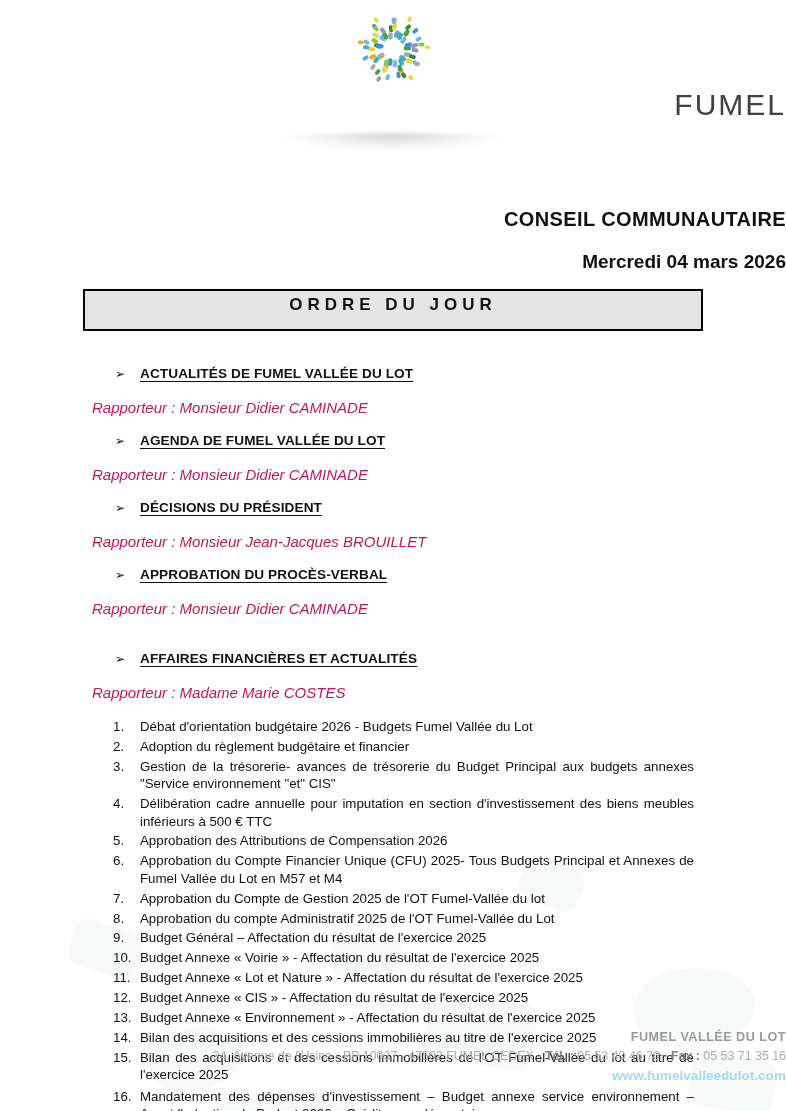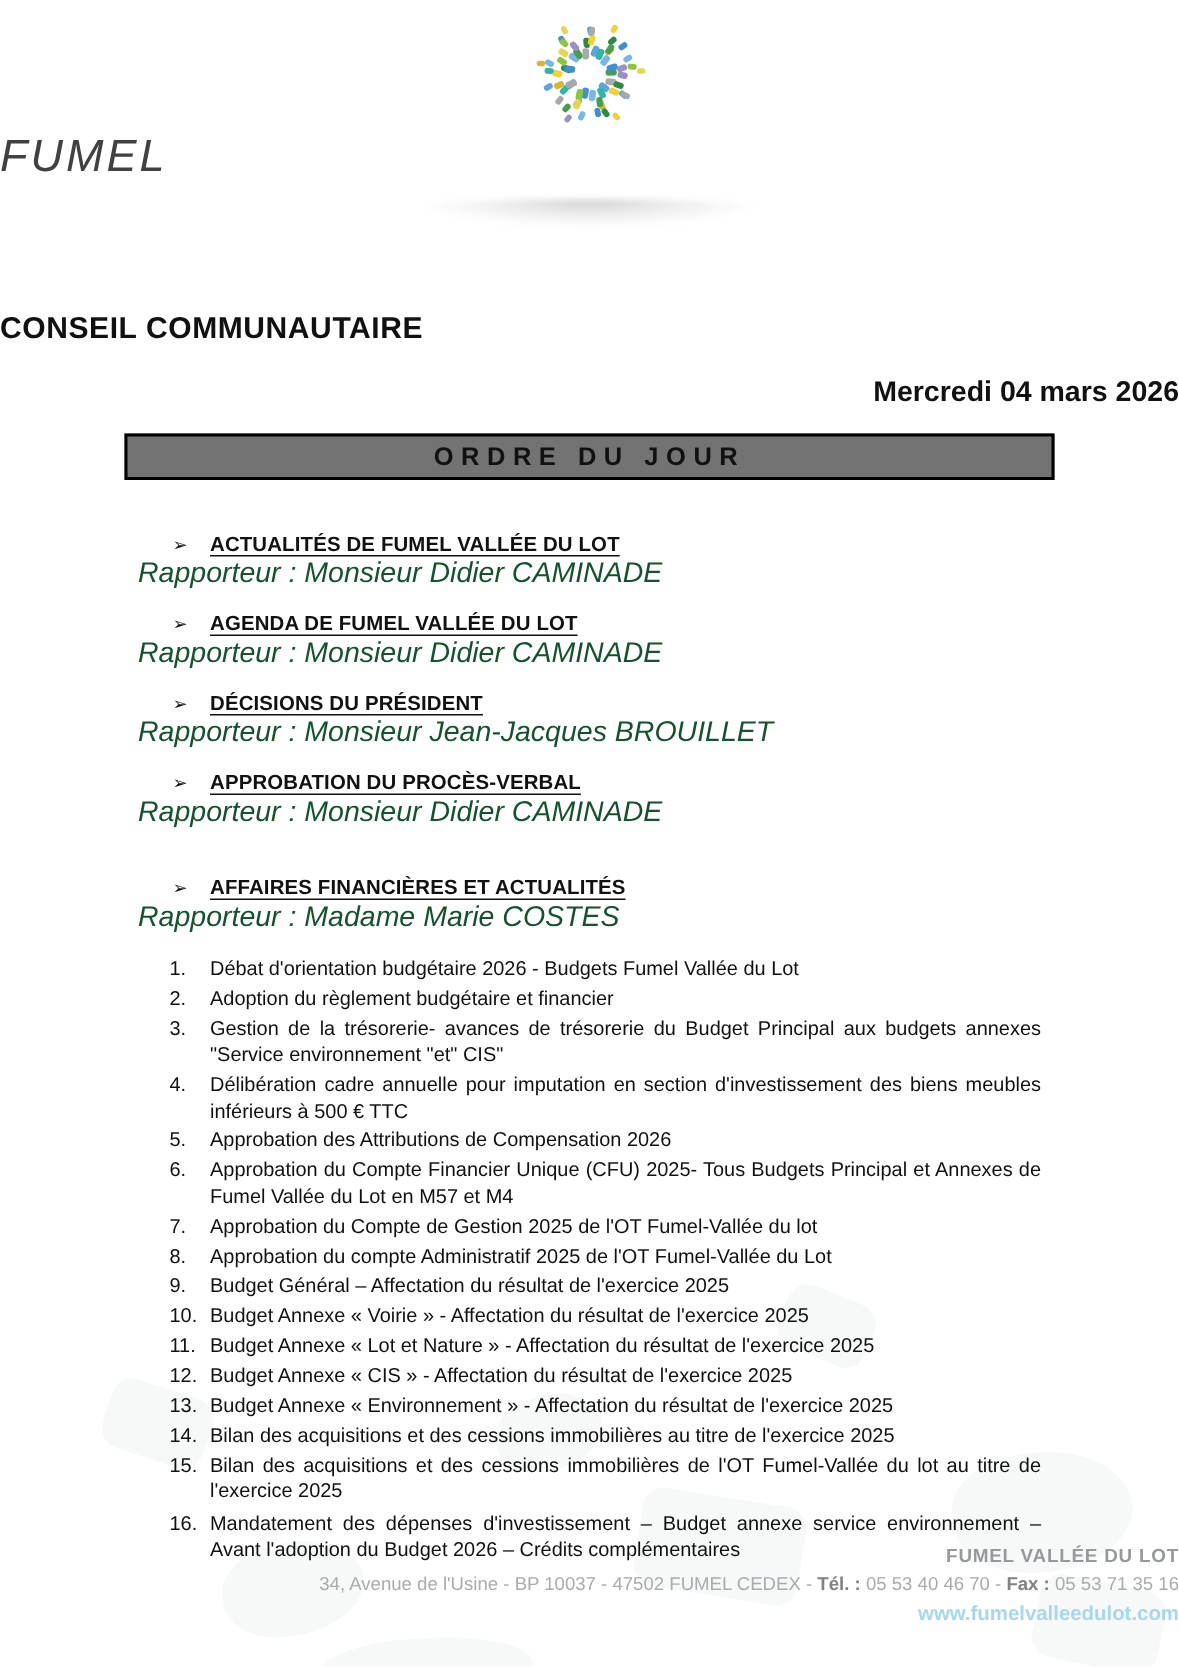--- a/index.html
+++ b/index.html
@@ -9,65 +9,65 @@
     font-family:"Liberation Sans",sans-serif;
   }
   .page{position:relative;width:786px;height:1111px;z-index:1;}
 
   
   .wm{position:absolute;background:#f7f8f8;z-index:0;}
   .wm.r12{border-radius:14px;}
   .wm.rr{border-radius:45% 55% 50% 50%;}
 
   
-  .logo-block{position:relative;z-index:1;padding-top:8px;text-align:left;font-style:italic;}
+  .logo-block{position:relative;z-index:1;padding-top:8px;text-align:right;}
   .logo-mark{display:block;margin:0 auto;}
   .logo-word{
     font-size:30px;letter-spacing:2px;color:#414042;
     line-height:30px;font-weight:400;
   }
   .logo-tagline{
     margin-top:6px;display:flex;align-items:center;justify-content:center;
     font-size:10px;letter-spacing:2.5px;color:#414042;font-weight:700;line-height:12px;
   }
   .logo-tagline .dash{width:27px;border-top:1.6px solid #414042;margin:4px 9px 0 9px;}
   .logo-shadow{
     width:332px;height:26px;margin:13px auto 0 auto;border-radius:50%;
     background:radial-gradient(ellipse 50% 100% at 50% 0%,
       rgba(70,70,70,0.26) 0%, rgba(110,110,110,0.12) 38%, rgba(255,255,255,0) 70%);
     filter:blur(2px);
   }
 
   
   .doc-title{
-    margin-top:49px;text-align:left;font-weight:700;font-size:20px;
+    margin-top:49px;text-align:right;font-weight:700;font-size:20px;
     letter-spacing:0.4px;color:#111;line-height:22px;
   }
   .doc-date{
     margin-top:21px;text-align:right;font-weight:700;font-size:19px;
     color:#111;line-height:22px;
   }
   .banner-box{
     box-sizing:border-box;margin:16px 83px 0 83px;border:2.5px solid #000;
-    text-align:center;padding:4px 0 3px 0;background:#737373;
+    text-align:center;padding:4px 0 14px 0;background:#e5e5e5;
   }
   .banner-text{font-weight:700;font-size:17px;letter-spacing:5px;color:#111;line-height:20px;}
 
   
   .content{position:relative;z-index:1;margin-top:35px;padding:0 92px;}
   .section{margin-bottom:17px;}
   .section:nth-of-type(5){margin-top:34px;}
   .sec-head{display:flex;align-items:baseline;padding-left:23px;line-height:16px;}
   .bullet{width:25px;flex:0 0 25px;font-size:12px;color:#111;}
   .sec-title{
     font-weight:700;font-size:13.6px;color:#111;
     text-decoration:underline;text-underline-offset:2.5px;
     text-decoration-thickness:1.4px;letter-spacing:0.1px;
   }
-  .rapporteur{font-style:italic;font-size:19px;line-height:17px;margin-top:3px;color:#14532d;}
+  .rapporteur{font-style:italic;font-size:15px;line-height:17px;margin-top:17px;color:#be185d;}
 
   .items{margin-top:17px;}
   .item{display:flex;padding-left:21px;margin-bottom:2.5px;line-height:17.4px;}
   .item:last-child{margin-top:4px;}
   .num{flex:0 0 27px;width:27px;font-size:13.3px;color:#111;}
   .txt{flex:1;font-size:13.3px;color:#111;text-align:justify;}
 
   
   .footer{position:absolute;left:0;right:0;top:1030px;text-align:right;z-index:1;}
   .footer-org{font-weight:700;font-size:12.6px;letter-spacing:0.5px;color:#97999c;line-height:15px;}

